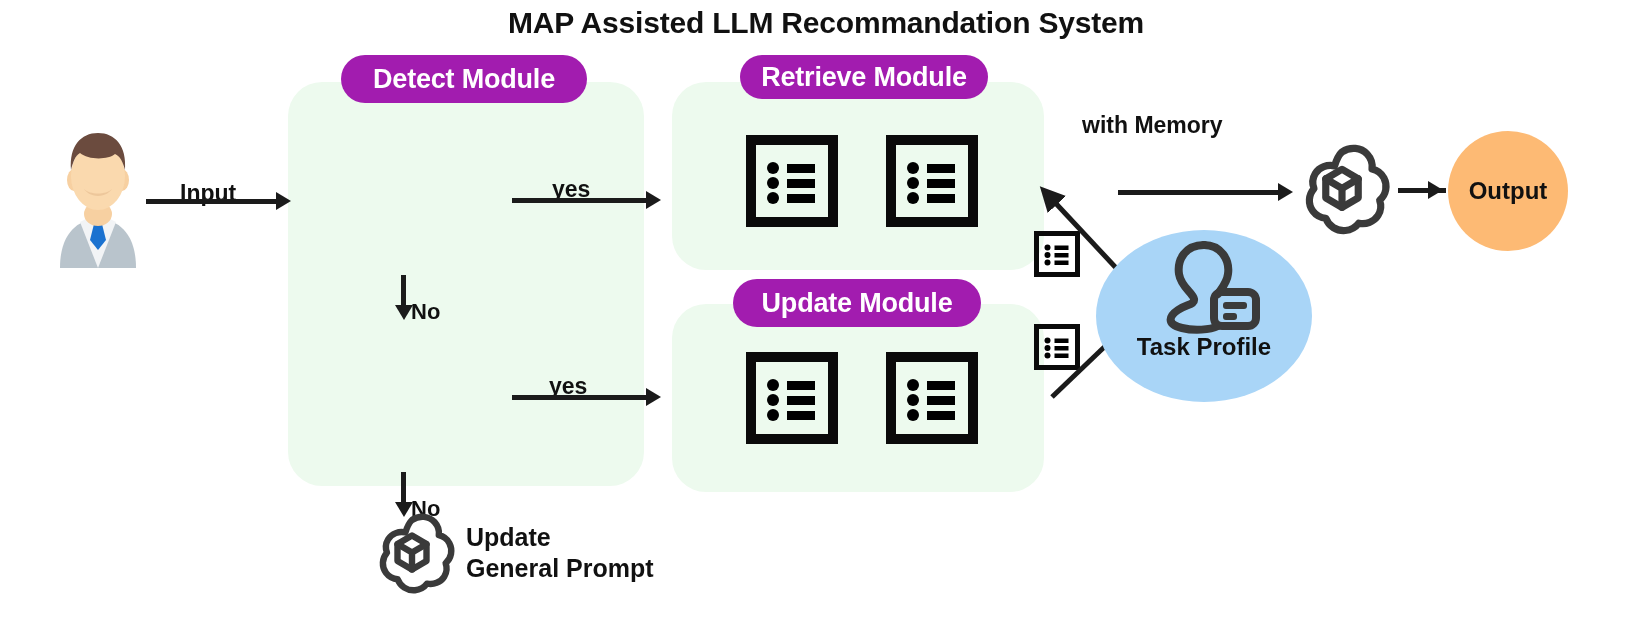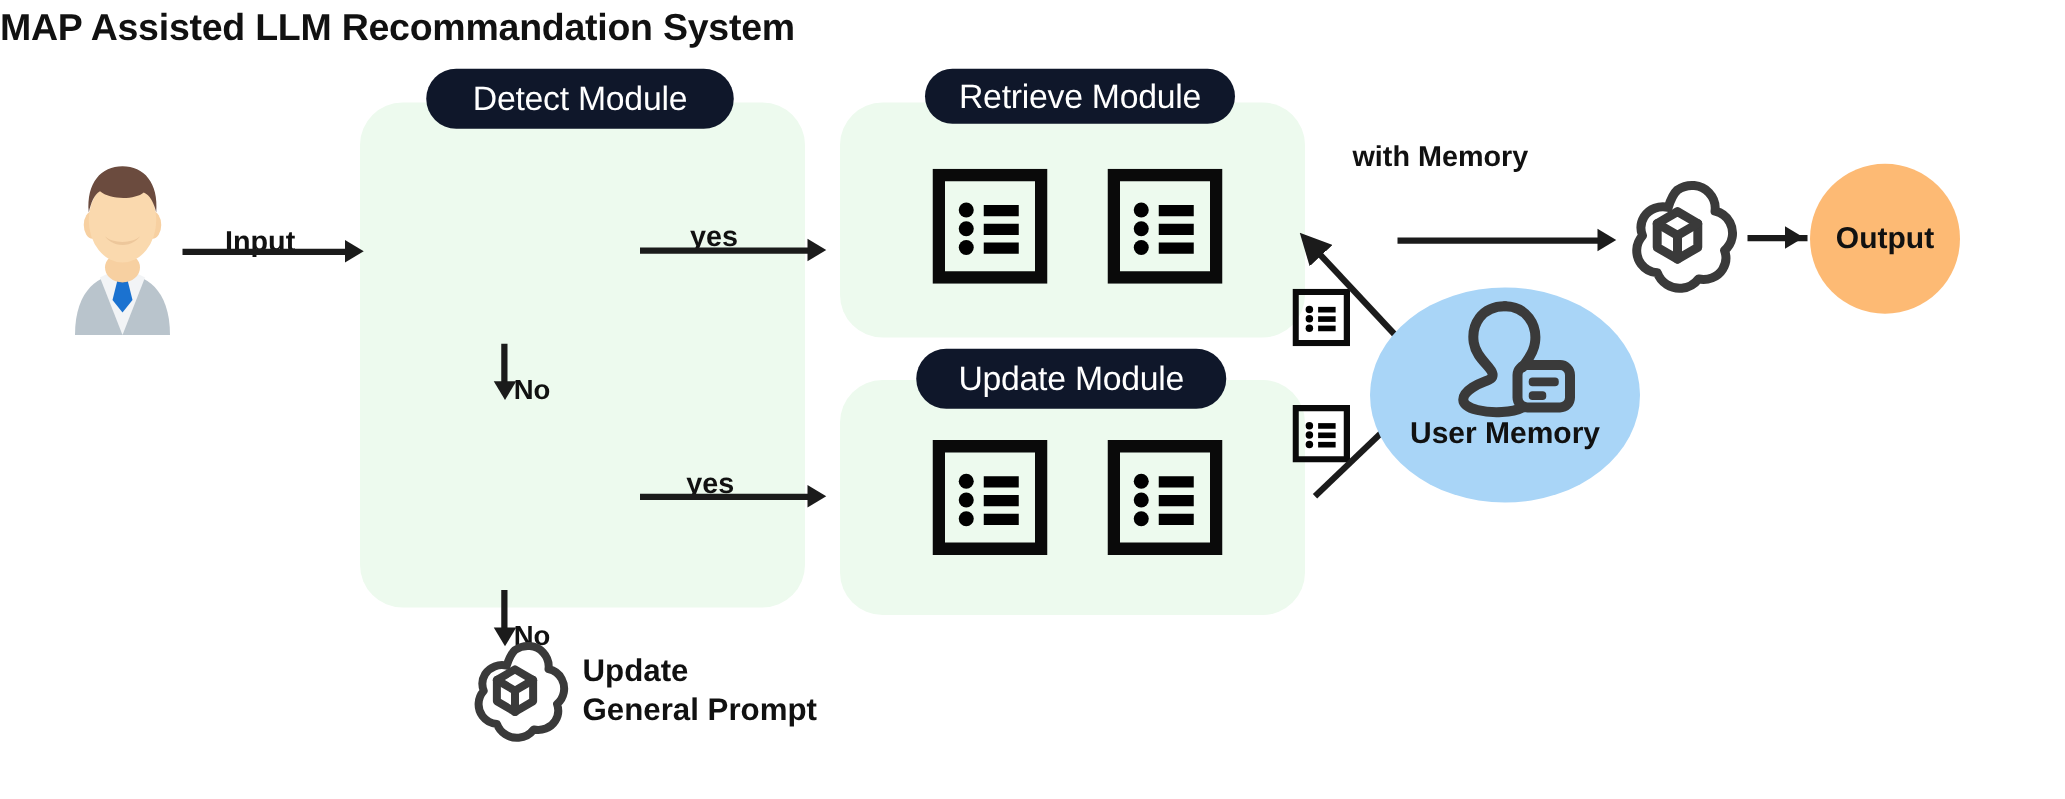--- a/index.html
+++ b/index.html
@@ -2,34 +2,34 @@
 <html><head>
 <meta charset="utf-8">
 <style>
   html,body{margin:0;padding:0;background:#ffffff;}
   body{font-family:"Liberation Sans","DejaVu Sans",sans-serif;}
   #stage{position:relative;width:1652px;height:639px;background:#fff;overflow:hidden;}
   .abs{position:absolute;}
 
   
   #page-title{
-    left:0;top:6px;width:1652px;text-align:left;
+    left:0;top:6px;width:1652px;text-align:center;
     font-size:30px;font-weight:bold;color:#111;letter-spacing:-0.2px;
   }
 
   
   .module-panel{background:#EDFAEE;border-radius:34px;}
   #detect-panel{left:288px;top:82px;width:356px;height:404px;}
   #retrieve-panel{left:672px;top:82px;width:372px;height:188px;}
   #update-panel{left:672px;top:304px;width:372px;height:188px;}
 
   
   .module-badge{
-    background:#0f172a;color:#ffffff;border-radius:999px;
-    font-size:27px;font-weight:normal;letter-spacing:-0.2px;
+    background:#a21caf;color:#ffffff;border-radius:999px;
+    font-size:27px;font-weight:bold;letter-spacing:-0.2px;
     display:flex;align-items:center;justify-content:center;
     white-space:nowrap;
   }
   #detect-badge{left:341px;top:55px;width:246px;height:48px;}
   #retrieve-badge{left:740px;top:55px;width:248px;height:44px;}
   #update-badge{left:733px;top:279px;width:248px;height:48px;}
 
   
   .diamond-wrap{width:216px;height:160px;}
   .diamond-shape{
@@ -235,21 +235,21 @@
     <svg width="108" height="100" viewBox="0 0 108 100">
       <g fill="none" stroke="#3a3a3a" stroke-width="8" stroke-linecap="round" stroke-linejoin="round">
         <path d="M52 7 C33 7 25 22 27 36 C29 49 41 55 42 61 C43 67 35 66 26 72 C17 78 14 86 30 90 C42 93 58 92 66 88"></path>
         <path d="M52 7 C69 7 78 22 76 36 C75 45 69 51 66 56"></path>
       </g>
       <rect x="62" y="54" width="42" height="34" rx="8" fill="none" stroke="#3a3a3a" stroke-width="8"></rect>
       <rect x="71" y="64" width="24" height="7" rx="3" fill="#3a3a3a"></rect>
       <rect x="71" y="75" width="14" height="7" rx="3" fill="#3a3a3a"></rect>
     </svg>
   </div>
-  <div class="abs" id="user-profile-label">User Memory</div>
+  <div class="abs" id="user-profile-label">Task Profile</div>
 
   <div class="abs" id="request-memory-label">
     <div>with Memory</div>
   </div>
   <div class="abs hline" style="left:1118px;top:190px;width:164px;"></div>
   <div class="abs arrow-right" style="left:1278px;top:183px;"></div>
 
   <div class="abs oai" style="left:1286px;top:134px;">
     <svg width="112" height="112" viewBox="0 0 100 100">
       <g fill="none" stroke="#3a3a3a" stroke-width="6.4" stroke-linejoin="round" stroke-linecap="round">

